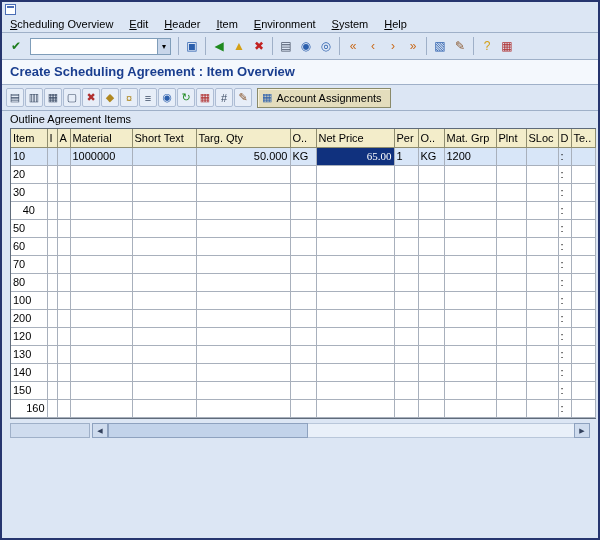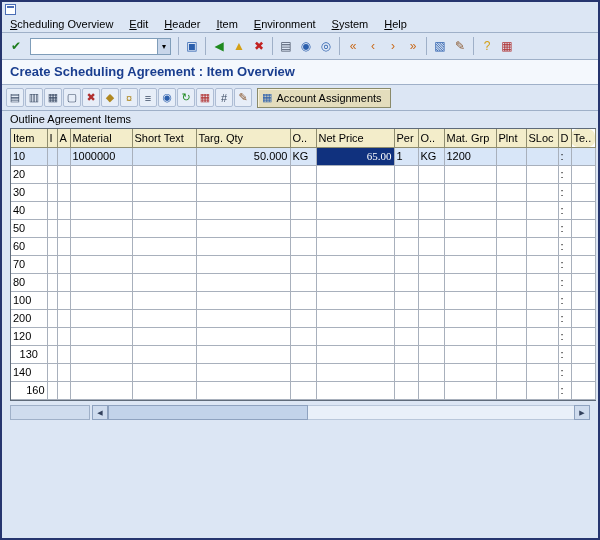--- a/index.html
+++ b/index.html
@@ -149,21 +149,21 @@
             <th style="width: 64px;">Short Text</th>
             <th style="width: 94px;">Targ. Qty</th>
             <th style="width: 26px;">O..</th>
             <th style="width: 78px;">Net Price</th>
             <th style="width: 24px;">Per</th>
             <th style="width: 26px;">O..</th>
             <th style="width: 52px;">Mat. Grp</th>
             <th style="width: 30px;">Plnt</th>
             <th style="width: 32px;">SLoc</th>
             <th style="width: 13px;">D</th>
-            <th style="width: 24px; border-radius: 7px;">Te..</th>
+            <th style="width: 24px;">Te..</th>
           </tr>
         </thead>
       <tbody id="tbody-rows">
           <tr class="rowsel">
             <td style="text-align: left;">10</td>
             <td style="text-align: left;"></td>
             <td style="text-align: left;"></td>
             <td style="text-align: left;">1000000</td>
             <td style="text-align: left;"></td>
             <td style="text-align: right;">50.000</td>
@@ -205,21 +205,21 @@
             <td style="text-align: right;"></td>
             <td style="text-align: left;"></td>
             <td style="text-align: left;"></td>
             <td style="text-align: left;"></td>
             <td style="text-align: left;"></td>
             <td style="text-align: left;"></td>
             <td style="text-align: left;">:</td>
             <td style="text-align: left;"></td>
           </tr>
           <tr>
-            <td style="text-align: left;">40</td>
+            <td style="text-align: center;">40</td>
             <td style="text-align: left;"></td>
             <td style="text-align: left;"></td>
             <td style="text-align: left;"></td>
             <td style="text-align: left;"></td>
             <td style="text-align: right;"></td>
             <td style="text-align: left;"></td>
             <td style="text-align: right;"></td>
             <td style="text-align: left;"></td>
             <td style="text-align: left;"></td>
             <td style="text-align: left;"></td>
@@ -341,38 +341,55 @@
             <td style="text-align: right;"></td>
             <td style="text-align: left;"></td>
             <td style="text-align: left;"></td>
             <td style="text-align: left;"></td>
             <td style="text-align: left;"></td>
             <td style="text-align: left;"></td>
             <td style="text-align: left;">:</td>
             <td style="text-align: left;"></td>
           </tr>
           <tr>
-            <td style="text-align: center;">130</td>
+            <td style="text-align: left;">130</td>
             <td style="text-align: left;"></td>
             <td style="text-align: left;"></td>
             <td style="text-align: left;"></td>
             <td style="text-align: left;"></td>
             <td style="text-align: right;"></td>
             <td style="text-align: left;"></td>
             <td style="text-align: right;"></td>
             <td style="text-align: left;"></td>
             <td style="text-align: left;"></td>
             <td style="text-align: left;"></td>
             <td style="text-align: left;"></td>
             <td style="text-align: left;"></td>
             <td style="text-align: left;">:</td>
             <td style="text-align: left;"></td>
           </tr>
           <tr>
             <td style="text-align: left;">140</td>
+            <td style="text-align: left;"></td>
+            <td style="text-align: left;"></td>
+            <td style="text-align: left;"></td>
+            <td style="text-align: left;"></td>
+            <td style="text-align: right;"></td>
+            <td style="text-align: left;"></td>
+            <td style="text-align: right;"></td>
+            <td style="text-align: left;"></td>
+            <td style="text-align: left;"></td>
+            <td style="text-align: left;"></td>
+            <td style="text-align: left;"></td>
+            <td style="text-align: left;"></td>
+            <td style="text-align: left;">:</td>
+            <td style="text-align: left;"></td>
+          </tr>
+          <tr>
+            <td style="text-align: left;">150</td>
             <td style="text-align: left;"></td>
             <td style="text-align: left;"></td>
             <td style="text-align: left;"></td>
             <td style="text-align: left;"></td>
             <td style="text-align: right;"></td>
             <td style="text-align: left;"></td>
             <td style="text-align: right;"></td>
             <td style="text-align: left;"></td>
             <td style="text-align: left;"></td>
             <td style="text-align: left;"></td>

